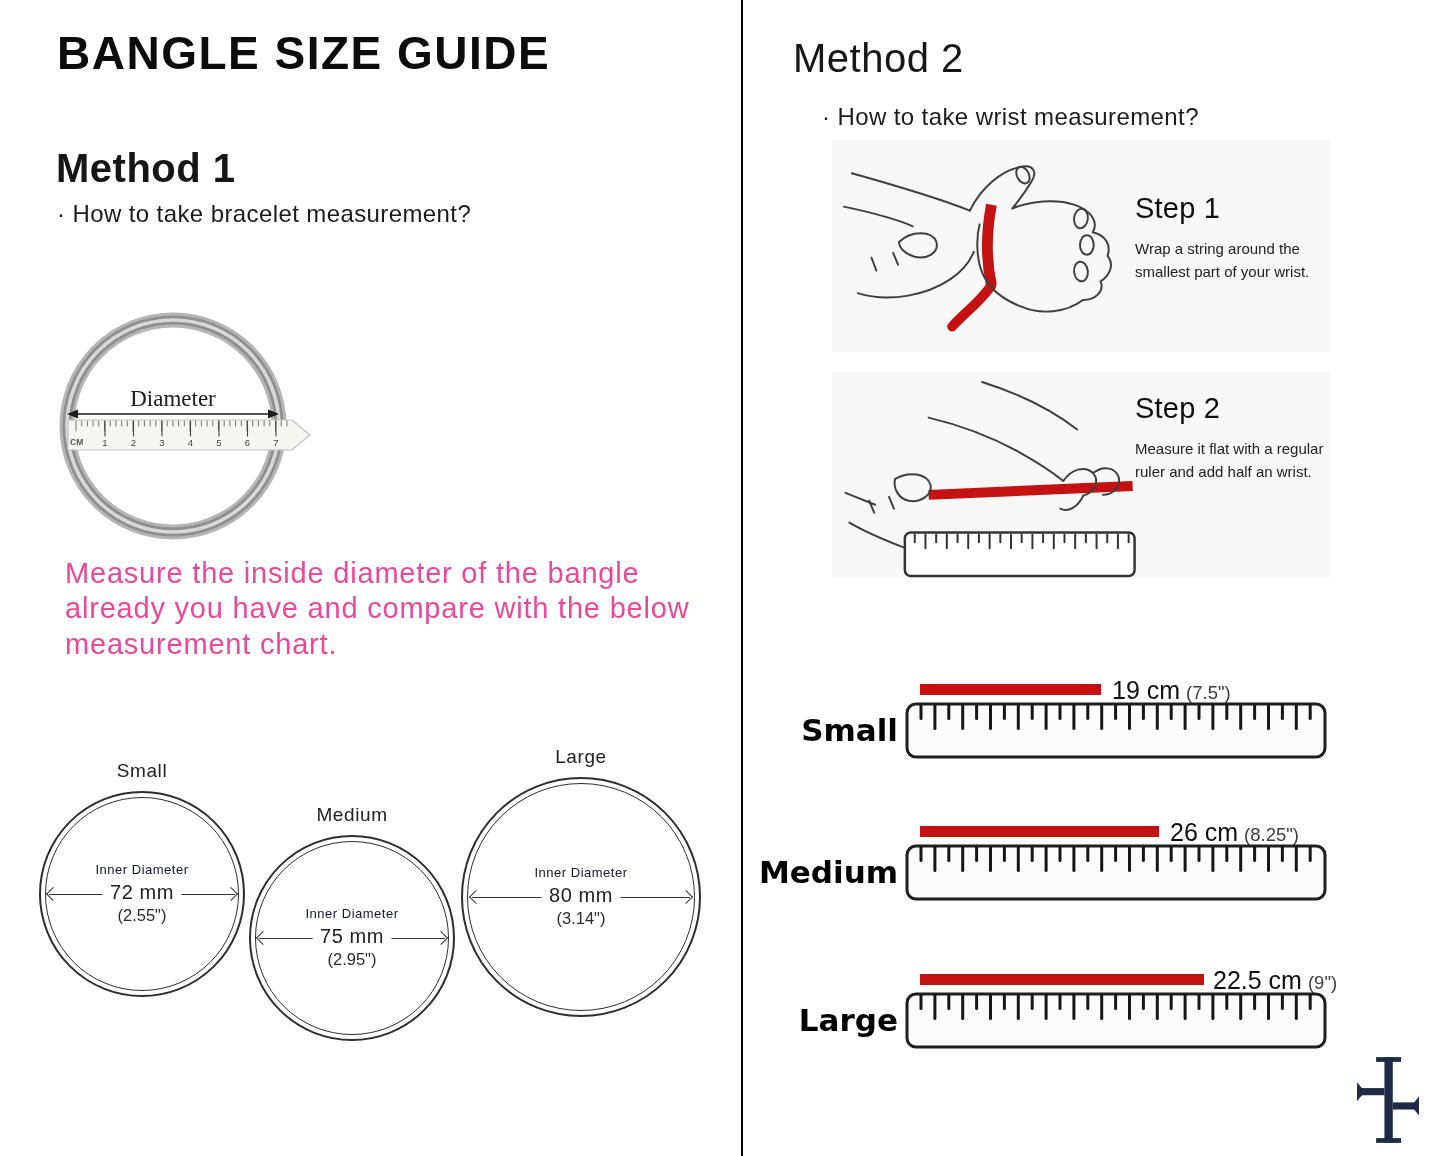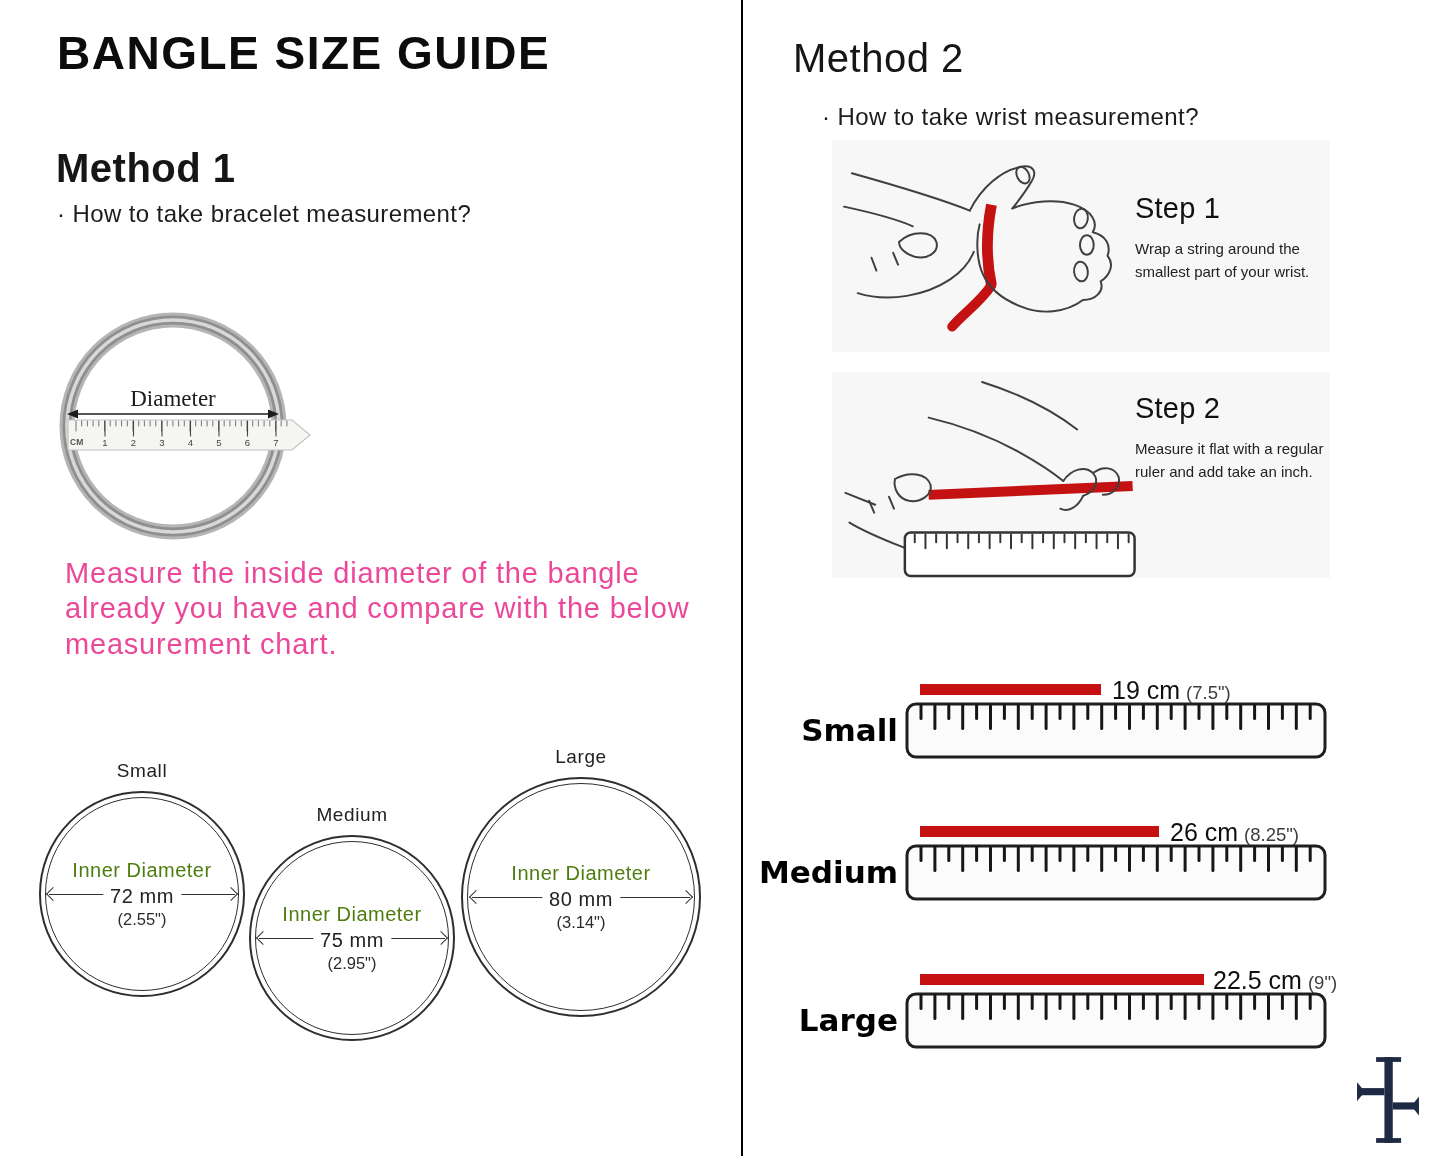--- a/index.html
+++ b/index.html
@@ -33,21 +33,21 @@
   #size-large .ring{width:236px;height:236px;}
   .ring-inner{position:absolute;inset:4px;border:1.6px solid #2e2e2e;border-radius:50%;}
   .dia-arrow{position:absolute;left:4%;right:4%;top:50%;height:0;border-top:1.7px solid #333;}
   .dia-arrow::before{content:"";position:absolute;left:-1px;top:-5.8px;width:9px;height:9px;
       border-left:1.7px solid #333;border-bottom:1.7px solid #333;transform:rotate(45deg);}
   .dia-arrow::after{content:"";position:absolute;right:-1px;top:-5.8px;width:9px;height:9px;
       border-top:1.7px solid #333;border-right:1.7px solid #333;transform:rotate(45deg);}
   .size-text{position:absolute;left:50%;top:50%;transform:translate(-50%,-50%);
       display:flex;flex-direction:column;align-items:center;line-height:1.3;z-index:2;}
   .size-text span{background:#fff;padding:0 7px;white-space:nowrap;}
-  .size-label{font-size:20px;color:#4d7c0f;letter-spacing:0.5px;}
+  .size-label{font-size:13px;color:#0f172a;letter-spacing:0.5px;}
   .size-mm{font-size:20px;color:#222;letter-spacing:0.6px;}
   .size-in{font-size:16.5px;color:#2b2b2b;}
 
   
   .step-panel{position:absolute;left:832px;width:498px;background:#f7f7f7;}
   #step1-panel{top:140px;height:212px;}
   #step2-panel{top:372px;height:206px;}
   .step-art{position:absolute;left:10px;top:6px;}
   .step-info{position:absolute;left:303px;width:196px;}
   #step1-panel .step-info{top:52px;}
@@ -262,21 +262,21 @@
         <line x1="234" x2="234" y1="158" y2="172" stroke="#333" stroke-width="2" stroke-linecap="round"></line>
         <line x1="244.8" x2="244.8" y1="158" y2="166" stroke="#333" stroke-width="2" stroke-linecap="round"></line>
         <line x1="255.60000000000002" x2="255.60000000000002" y1="158" y2="172" stroke="#333" stroke-width="2" stroke-linecap="round"></line>
         <line x1="266.4" x2="266.4" y1="158" y2="166" stroke="#333" stroke-width="2" stroke-linecap="round"></line>
         <line x1="277.20000000000005" x2="277.20000000000005" y1="158" y2="172" stroke="#333" stroke-width="2" stroke-linecap="round"></line>
         <line x1="288" x2="288" y1="158" y2="166" stroke="#333" stroke-width="2" stroke-linecap="round"></line>
       </g>
   </svg>
   <div class="step-info">
     <p class="step-title">Step 2</p>
-    <p class="step-text">Measure it flat with a regular ruler and add take an inch.</p>
+    <p class="step-text">Measure it flat with a regular ruler and add half an wrist.</p>
   </div>
 </div>
 
 <div class="w-label" id="w-label-small">Small</div>
 <div class="red-bar" id="bar-small"></div>
 <div class="measure" id="measure-small">
   <span>19 cm</span><span class="inch">(7.5")</span>
 </div>
 <svg class="wrist-ruler" id="ruler-small" viewBox="0 0 422 57">
   <rect x="2" y="2" width="418" height="53" rx="9" fill="#fbfbfb" stroke="#1f1f1f" stroke-width="3"></rect>

